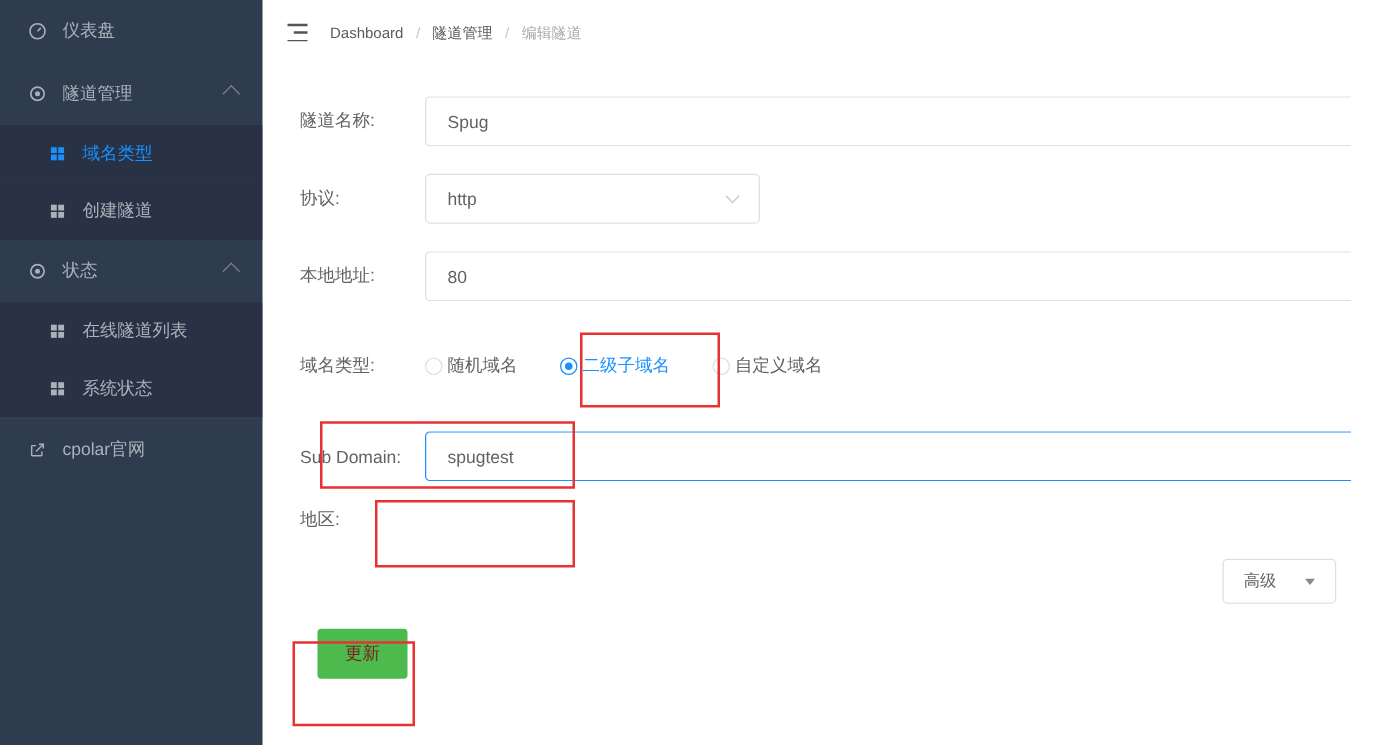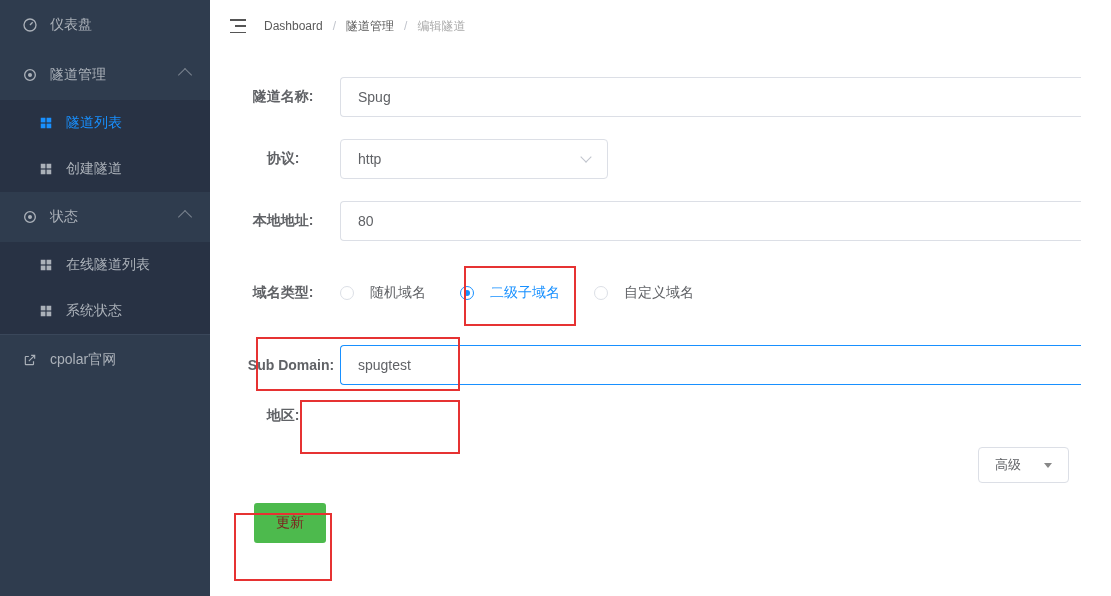--- a/index.html
+++ b/index.html
@@ -79,44 +79,44 @@
 
     .content { padding: 25px 30px 0 30px; }
     .row{
       display:flex;
       align-items:center;
       margin-bottom: 22px;
     }
     .row.tall{min-height: 60px;}
     .lbl{
       width: 100px;
-      text-align:center;
+      text-align:left;
       padding-right: 14px;
       color:#606266;
-      font-weight:700;
+      font-weight:400;
     }
     .txt-input, .select{
       height: 40px;
       border: 1px solid #dcdfe6;
       border-radius: 4px;
       padding: 0 17px;
       color:#606266;
       background:#fff;
       display:flex;
       align-items:center;
       justify-content:space-between;
     }
     .txt-focus{ border-color:#1890ff;}
     .wide { flex:1; border-top-right-radius:0; border-bottom-right-radius:0; border-right:none;}
     .mid { width: 268px;}
     .sel-chev {
       width:8px;height:8px;border-right:1.2px solid #c0c4cc;border-bottom:1.2px solid #c0c4cc;transform:rotate(45deg);margin-top:-4px;
     }
     .radiogrp{display:flex;gap:34px;align-items:center;}
-    .radio{display:flex;align-items:center;gap:16px;color:#606266;cursor:pointer;position:relative;}
+    .radio{display:flex;align-items:center;gap:4px;color:#606266;cursor:pointer;position:relative;}
     .radio .dot{
       width:14px;height:14px;border:1px solid #dcdfe6;border-radius:50%;display:inline-flex;align-items:center;justify-content:center;
     }
     .radio.sel .dot{border-color:#1890ff;}
     .radio.sel .dot::after{content:"";width:6px;height:6px;background:#1890ff;border-radius:50%;}
     .radio.sel .rlabel{color:#1890ff;}
 
     .adv-row{display:flex;justify-content:flex-end;padding-right:12px;margin-bottom:20px;}
     .adv-btn{
       border:1px solid #dcdfe6;border-radius:4px;height:36px;padding:0 16px;display:flex;align-items:center;gap:23px;color:#606266;cursor:pointer;font-size:13px;
@@ -159,21 +159,21 @@
   </div>
   <div class="side-item side-sub active">
     <span class="side-icon">
       <svg width="14" height="14" viewBox="0 0 24 24" fill="currentColor">
           <rect x="3" y="3" width="8" height="8"></rect>
           <rect x="13" y="3" width="8" height="8"></rect>
           <rect x="3" y="13" width="8" height="8"></rect>
           <rect x="13" y="13" width="8" height="8"></rect>
         </svg>
     </span>
-    <span class="side-text">隧道列表</span>
+    <span class="side-text">域名类型</span>
   </div>
   <div class="side-item side-sub">
     <span class="side-icon">
       <svg width="14" height="14" viewBox="0 0 24 24" fill="currentColor">
           <rect x="3" y="3" width="8" height="8"></rect>
           <rect x="13" y="3" width="8" height="8"></rect>
           <rect x="3" y="13" width="8" height="8"></rect>
           <rect x="13" y="13" width="8" height="8"></rect>
         </svg>
     </span>

